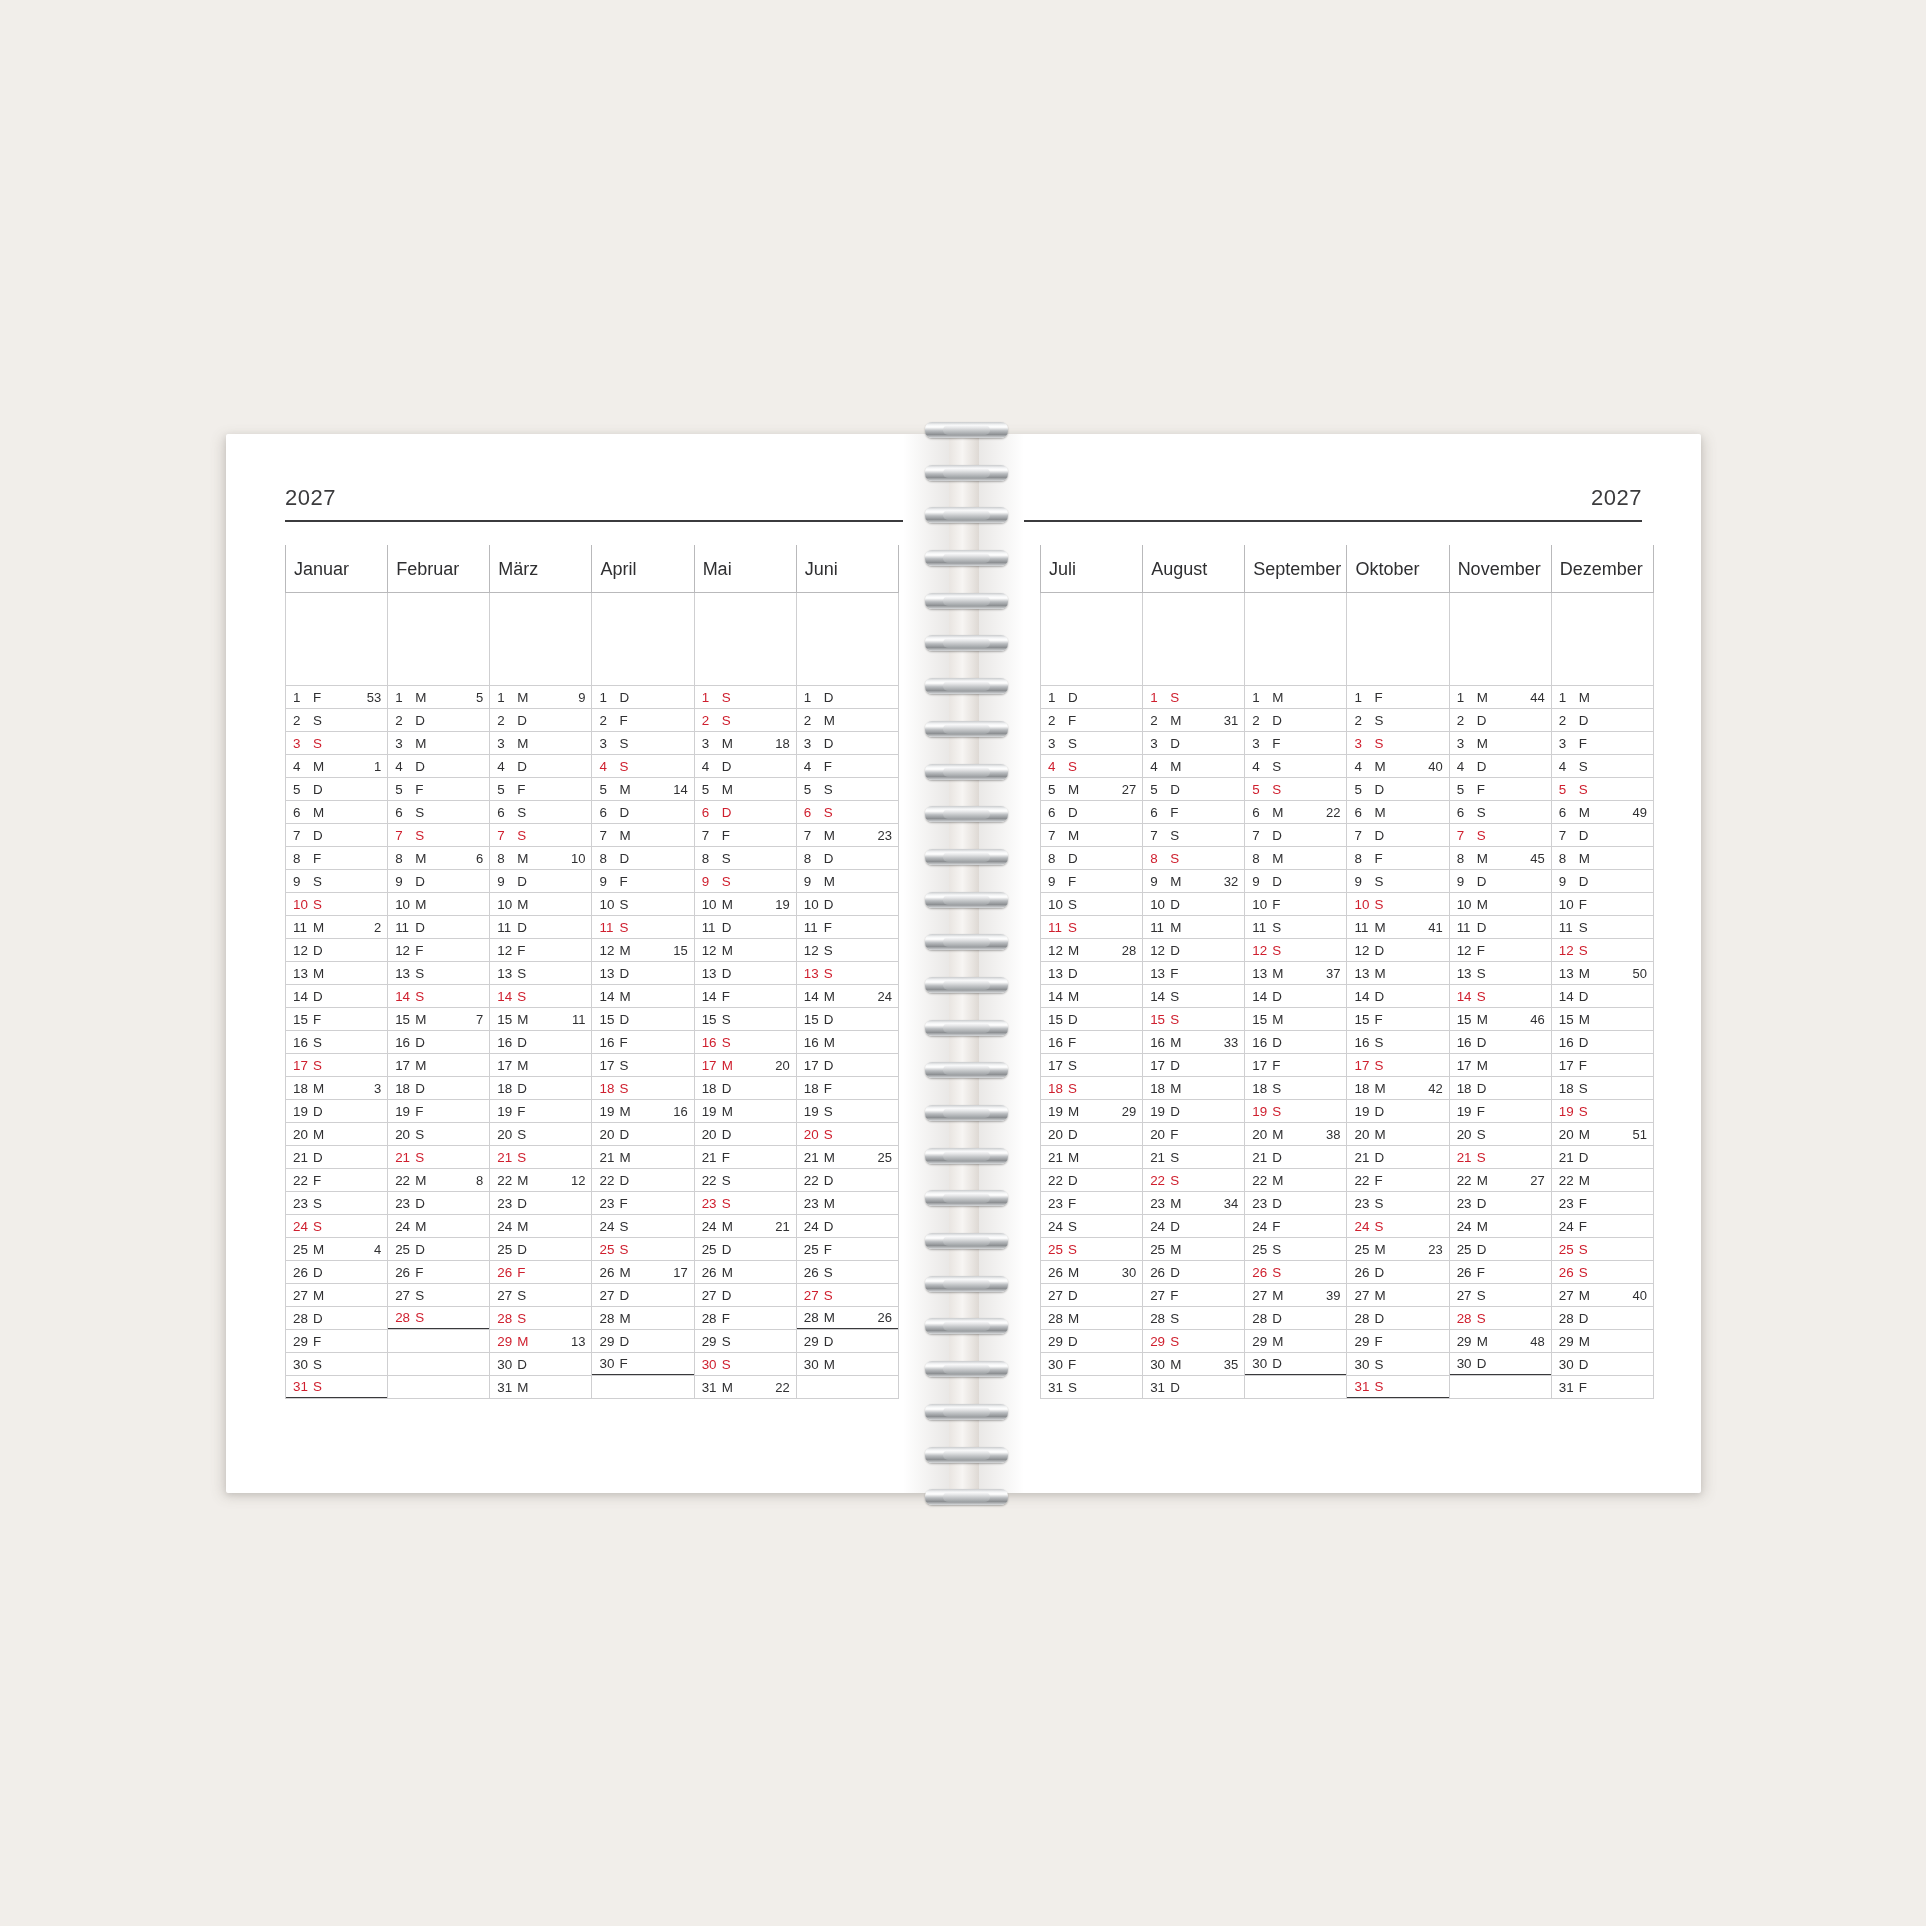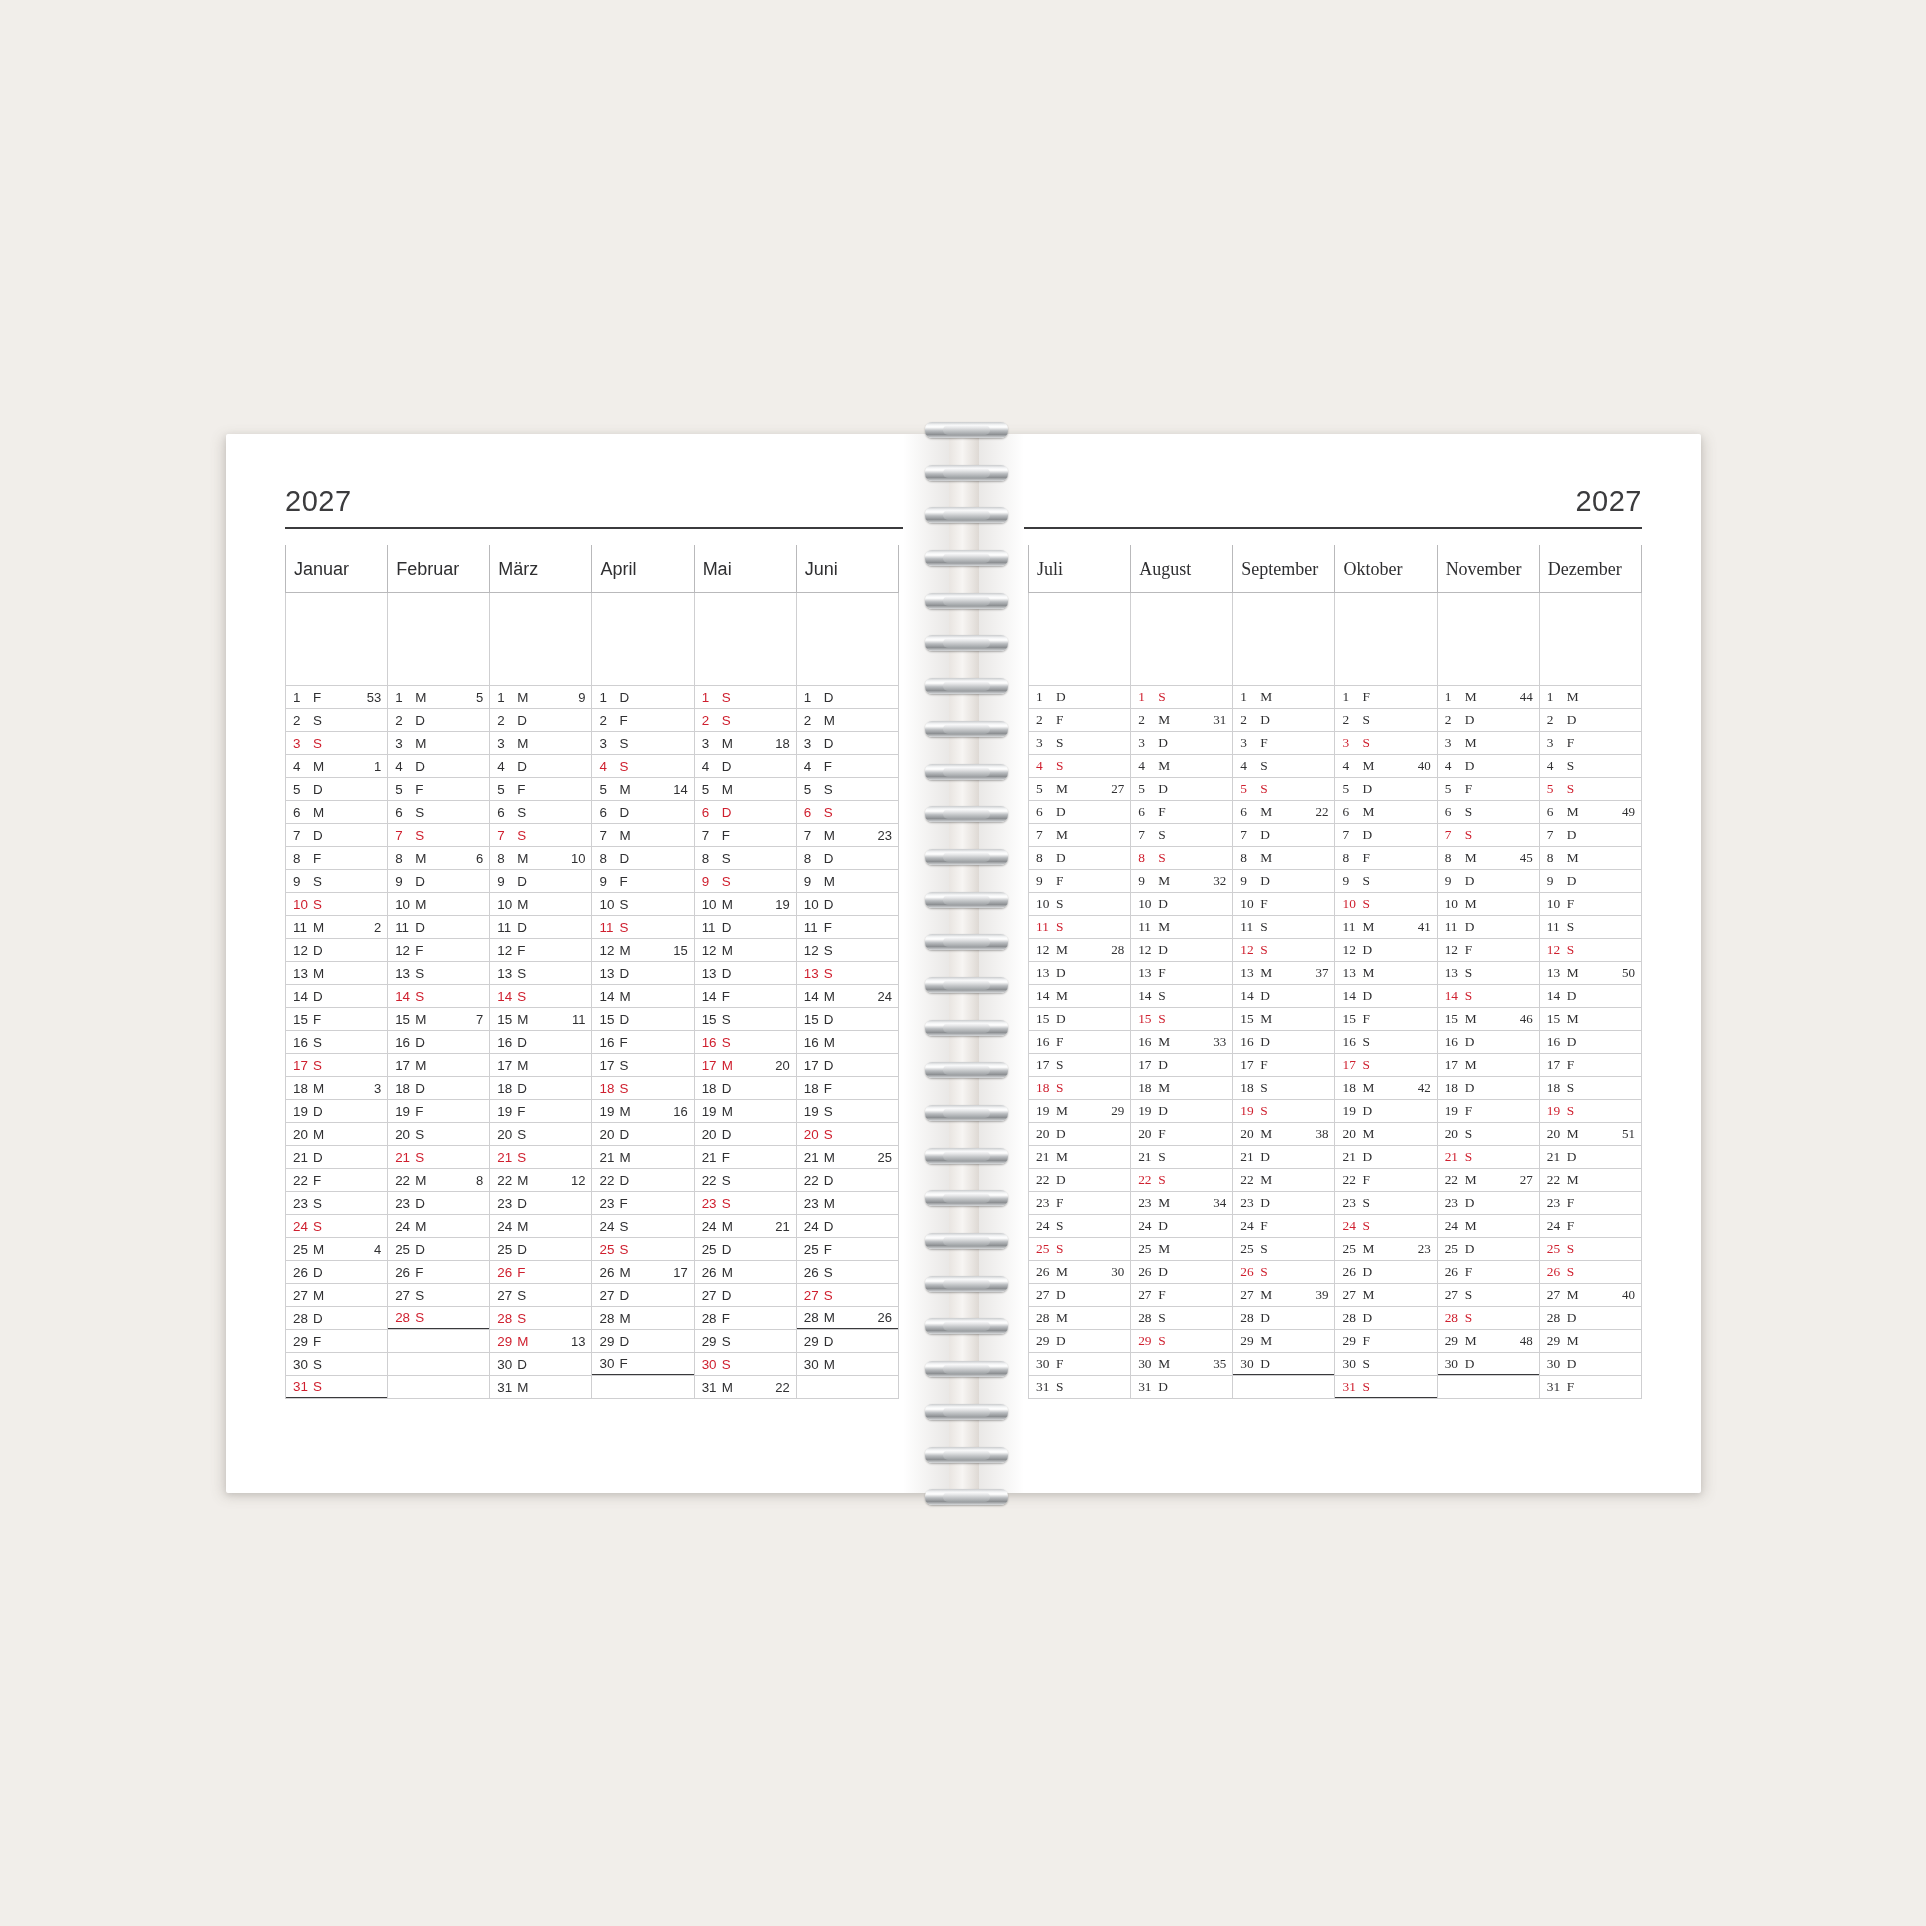--- a/index.html
+++ b/index.html
@@ -60,33 +60,33 @@
     opacity:.85;
   }
 
   
   .content{position:absolute;inset:0;padding:0;}
   .yearline{
     position:absolute;left:59px;right:46px;top:51px;
   }
   .page.right .yearline{left:46px;right:59px;}
   .year{
-    font-size:29px;color:#3b3b3d;letter-spacing:0.5px;
+    font-size:22px;color:#3b3b3d;letter-spacing:0.5px;
     padding-bottom:9px;
   }
   .page.right .year{text-align:right;}
   .rule{height:1.5px;background:#3b3b3d;}
 
   table.cal{
     position:absolute;left:59px;top:111px;
     width:614px;
     border-collapse:collapse;
     table-layout:fixed;
   }
-  .page.right table.cal{left:50px;font-family:Liberation Serif, serif;}
+  .page.right table.cal{left:62px;}
   table.cal th{
     font-size:18px;font-weight:400;color:#2f2f31;
     text-align:left;
     padding:10px 24px 9px 8px;
     border:1px solid #b9b9bb;
     border-top:none;
     height:28px;
     vertical-align:middle;
   }
   table.cal td{

